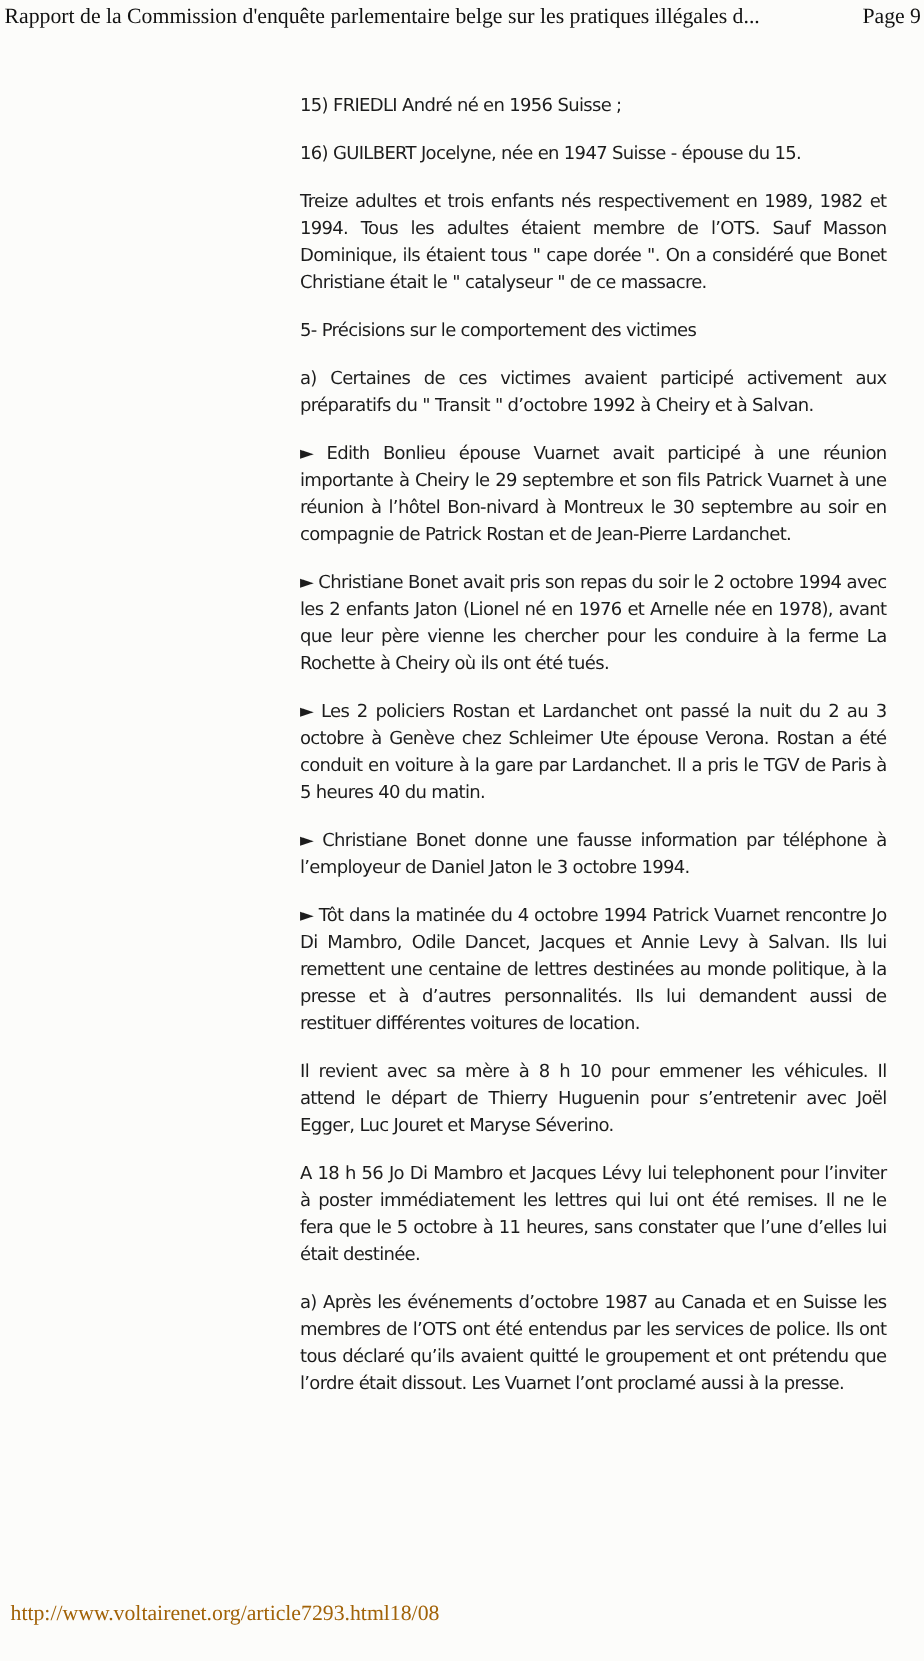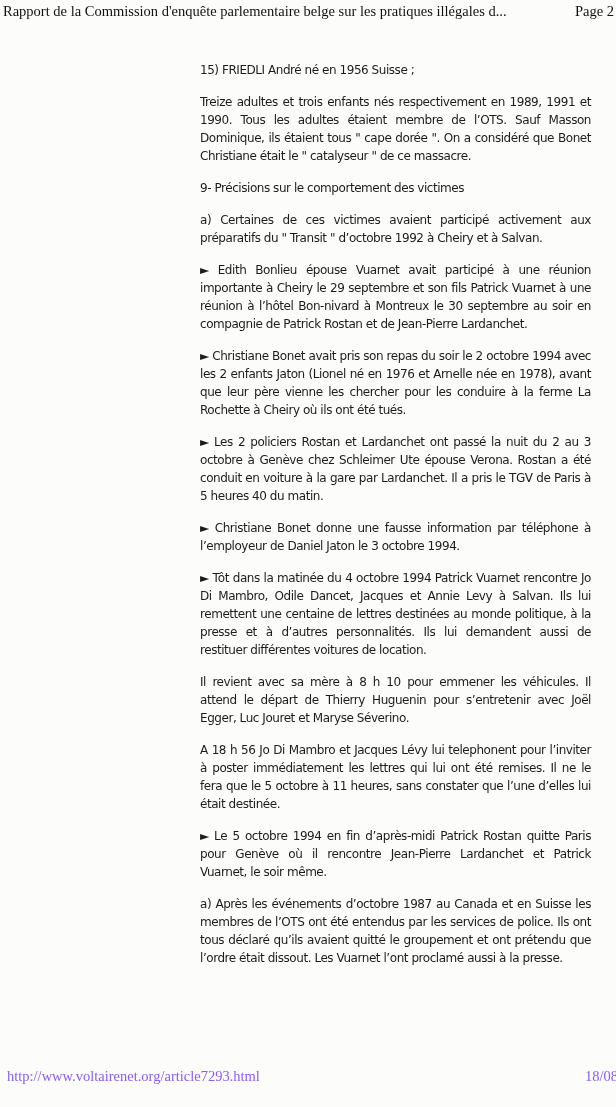--- a/index.html
+++ b/index.html
@@ -54,54 +54,54 @@
   .body-col p {
     margin: 0 0 14px 0;
   }
   
   .print-footer {
     position: absolute;
     left: 7px;
     right: 0px;
     top: 1068px;
     display: flex;
-    justify-content: space-between;
+    justify-content: flex-start;
     align-items: baseline;
     font-family: "Liberation Serif", "DejaVu Serif", serif;
     font-size: 14.5px;
-    color: #8b5cf6;
+    color: #a16207;
     white-space: nowrap;
   }
   .print-footer .pf-date {
     margin-right: -2px;
   }
 </style>
 </head>
 <body>
 
 <div class="page">
 
   <div class="print-header">
     <span class="ph-title">Rapport de la Commission d'enquête parlementaire belge sur les pratiques illégales d...</span>
-    <span class="ph-page">Page 2</span>
+    <span class="ph-page">Page 9</span>
   </div>
 
   <div class="body-col">
     <p>15) FRIEDLI André né en 1956 Suisse ;</p>
-    <p>Treize adultes et trois enfants nés respectivement en 1989, 1991 et 1990. Tous les adultes étaient membre de l’OTS. Sauf Masson Dominique, ils étaient tous " cape dorée ". On a considéré que Bonet Christiane était le " catalyseur " de ce massacre.</p>
-    <p>9- Précisions sur le comportement des victimes</p>
+    <p>16) GUILBERT Jocelyne, née en 1947 Suisse - épouse du 15.</p>
+    <p>Treize adultes et trois enfants nés respectivement en 1989, 1982 et 1994. Tous les adultes étaient membre de l’OTS. Sauf Masson Dominique, ils étaient tous " cape dorée ". On a considéré que Bonet Christiane était le " catalyseur " de ce massacre.</p>
+    <p>5- Précisions sur le comportement des victimes</p>
     <p>a) Certaines de ces victimes avaient participé activement aux préparatifs du " Transit " d’octobre 1992 à Cheiry et à Salvan.</p>
     <p>► Edith Bonlieu épouse Vuarnet avait participé à une réunion importante à Cheiry le 29 septembre et son fils Patrick Vuarnet à une réunion à l’hôtel Bon-nivard à Montreux le 30 septembre au soir en compagnie de Patrick Rostan et de Jean-Pierre Lardanchet.</p>
     <p>► Christiane Bonet avait pris son repas du soir le 2 octobre 1994 avec les 2 enfants Jaton (Lionel né en 1976 et Arnelle née en 1978), avant que leur père vienne les chercher pour les conduire à la ferme La Rochette à Cheiry où ils ont été tués.</p>
     <p>► Les 2 policiers Rostan et Lardanchet ont passé la nuit du 2 au 3 octobre à Genève chez Schleimer Ute épouse Verona. Rostan a été conduit en voiture à la gare par Lardanchet. Il a pris le TGV de Paris à 5 heures 40 du matin.</p>
     <p>► Christiane Bonet donne une fausse information par téléphone à l’employeur de Daniel Jaton le 3 octobre 1994.</p>
     <p>► Tôt dans la matinée du 4 octobre 1994 Patrick Vuarnet rencontre Jo Di Mambro, Odile Dancet, Jacques et Annie Levy à Salvan. Ils lui remettent une centaine de lettres destinées au monde politique, à la presse et à d’autres personnalités. Ils lui demandent aussi de restituer différentes voitures de location.</p>
     <p>Il revient avec sa mère à 8 h 10 pour emmener les véhicules. Il attend le départ de Thierry Huguenin pour s’entretenir avec Joël Egger, Luc Jouret et Maryse Séverino.</p>
     <p>A 18 h 56 Jo Di Mambro et Jacques Lévy lui telephonent pour l’inviter à poster immédiatement les lettres qui lui ont été remises. Il ne le fera que le 5 octobre à 11 heures, sans constater que l’une d’elles lui était destinée.</p>
-    <p>► Le 5 octobre 1994 en fin d’après-midi Patrick Rostan quitte Paris pour Genève où il rencontre Jean-Pierre Lardanchet et Patrick Vuarnet, le soir même.</p>
     <p>a) Après les événements d’octobre 1987 au Canada et en Suisse les membres de l’OTS ont été entendus par les services de police. Ils ont tous déclaré qu’ils avaient quitté le groupement et ont prétendu que l’ordre était dissout. Les Vuarnet l’ont proclamé aussi à la presse.</p>
   </div>
 
   <div class="print-footer">
     <span class="pf-url">http://www.voltairenet.org/article7293.html</span>
     <span class="pf-date">18/08</span>
   </div>
 
 </div>
 

